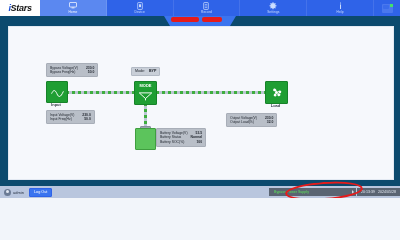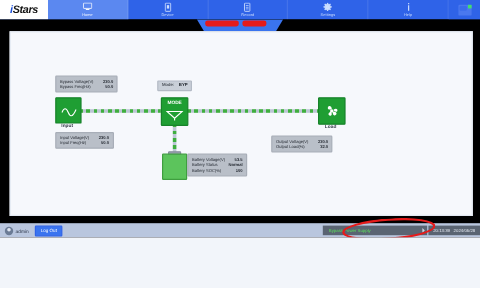--- a/index.html
+++ b/index.html
@@ -3,21 +3,21 @@
 <meta charset="utf-8">
 <title>iStars UPS Monitor</title>
 <style>
   html,body{margin:0;padding:0;}
   body{
     width:400px;height:198px;overflow:hidden;
     font-family:"Liberation Sans", sans-serif;
     background:#f2f5fa;
     -webkit-font-smoothing:none;
   }
-  #app{position:relative;width:400px;height:198px;overflow:hidden;background:#000000;}
+  #app{position:relative;width:400px;height:198px;overflow:hidden;background:#0c4a6e;}
 
   
   .navbar{
     position:absolute;left:0;top:0;width:400px;height:16px;
     background:#2f63e8;
     display:flex;align-items:stretch;
   }
   .brand{
     width:40px;height:16px;background:#ffffff;
     display:flex;align-items:center;justify-content:center;

